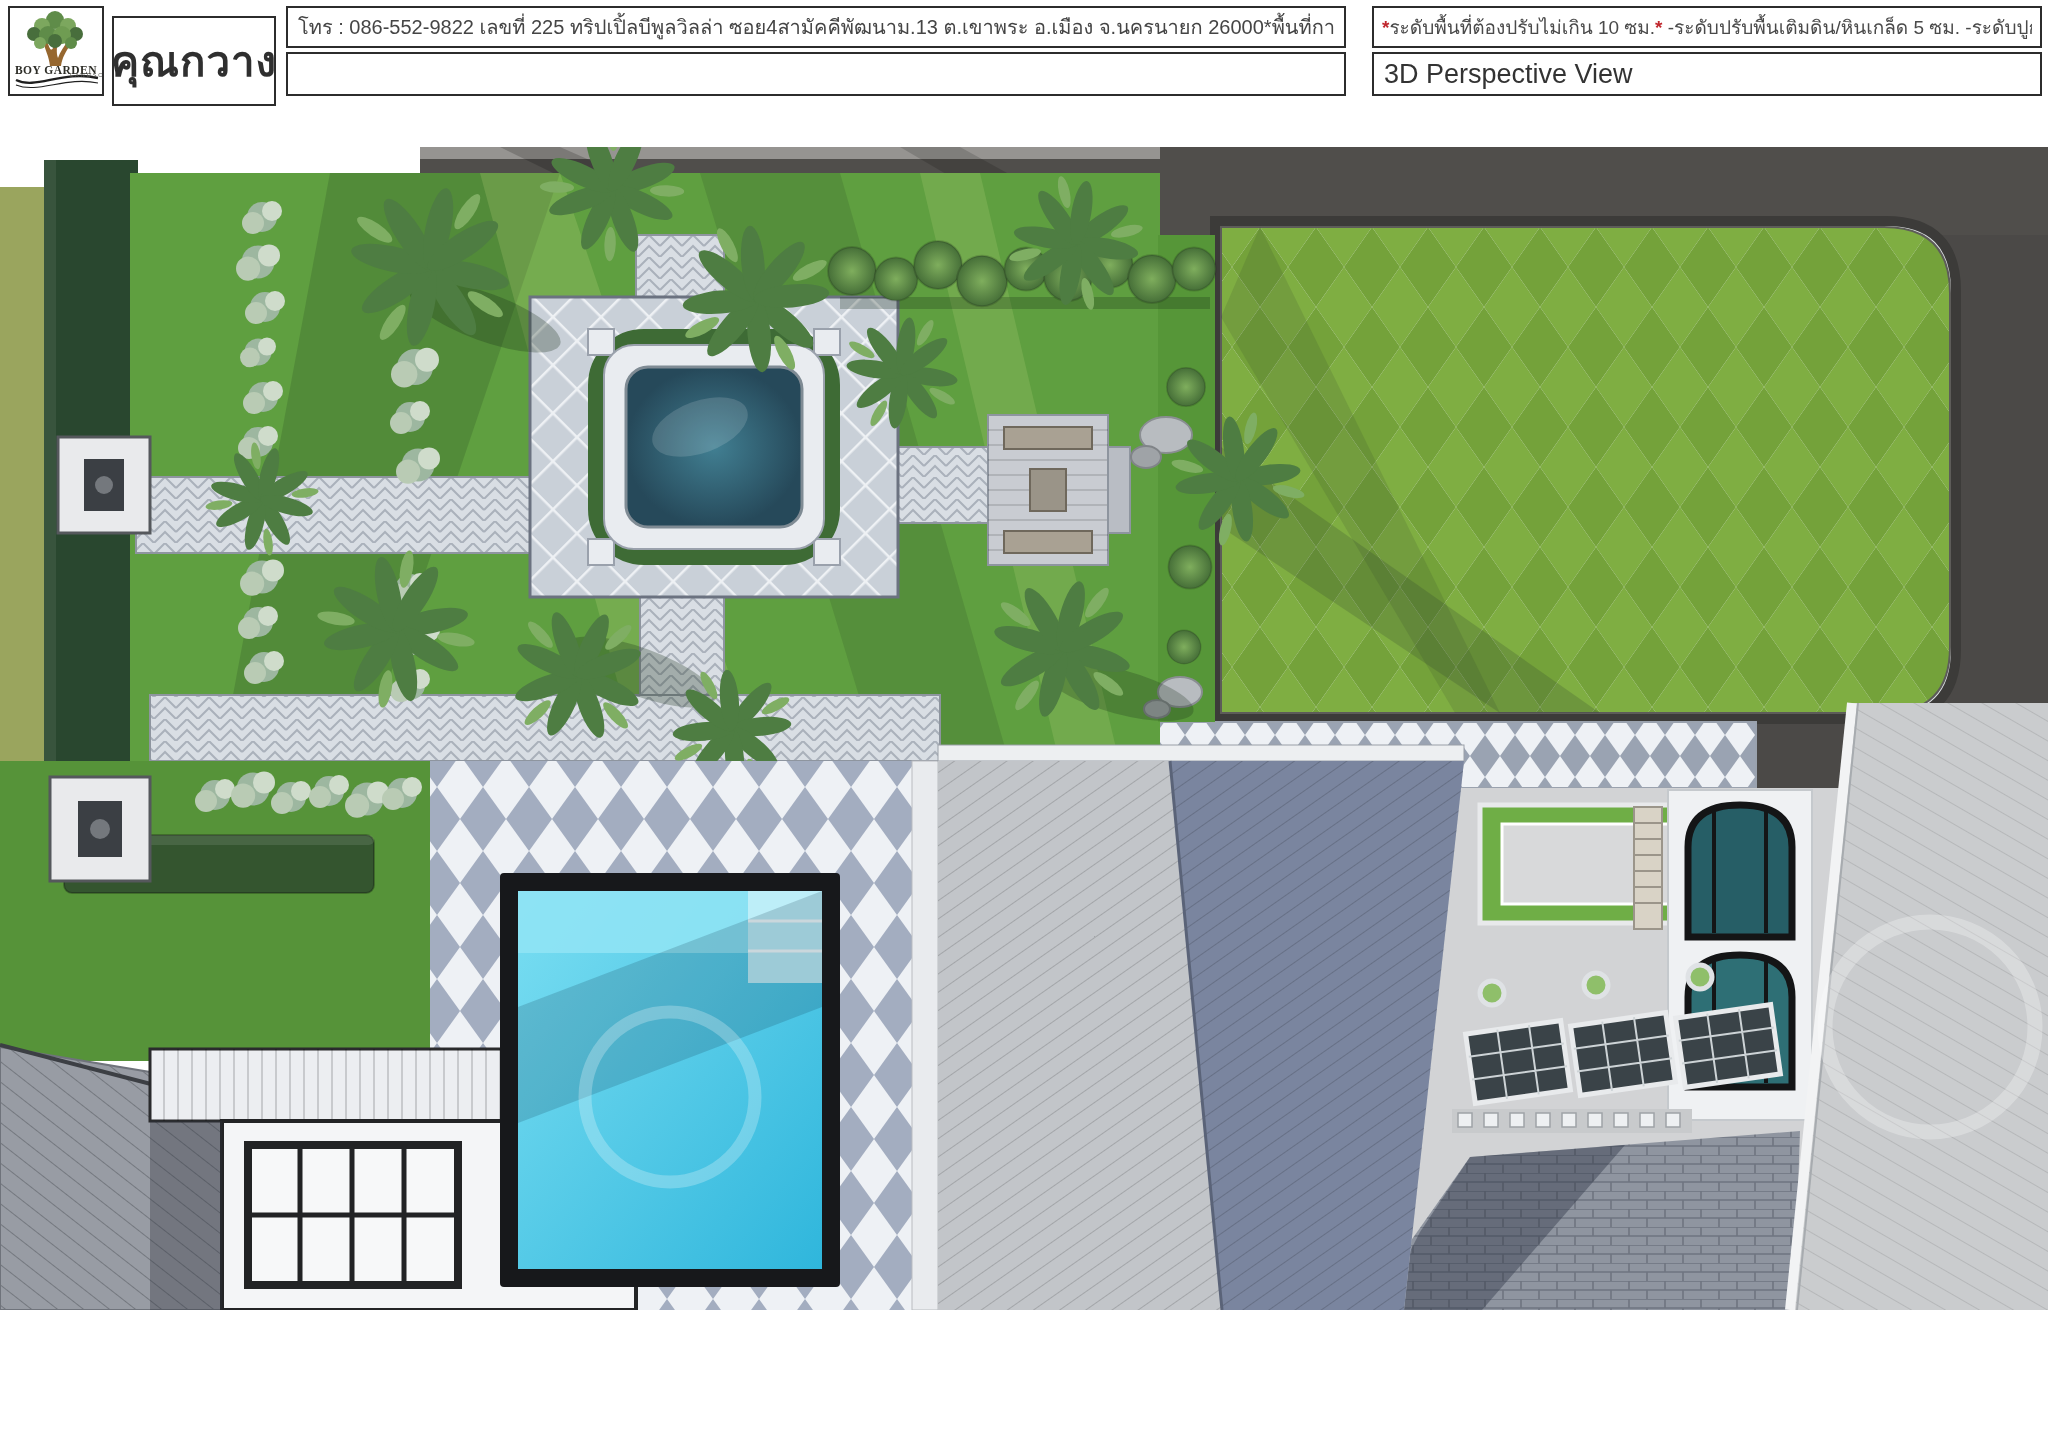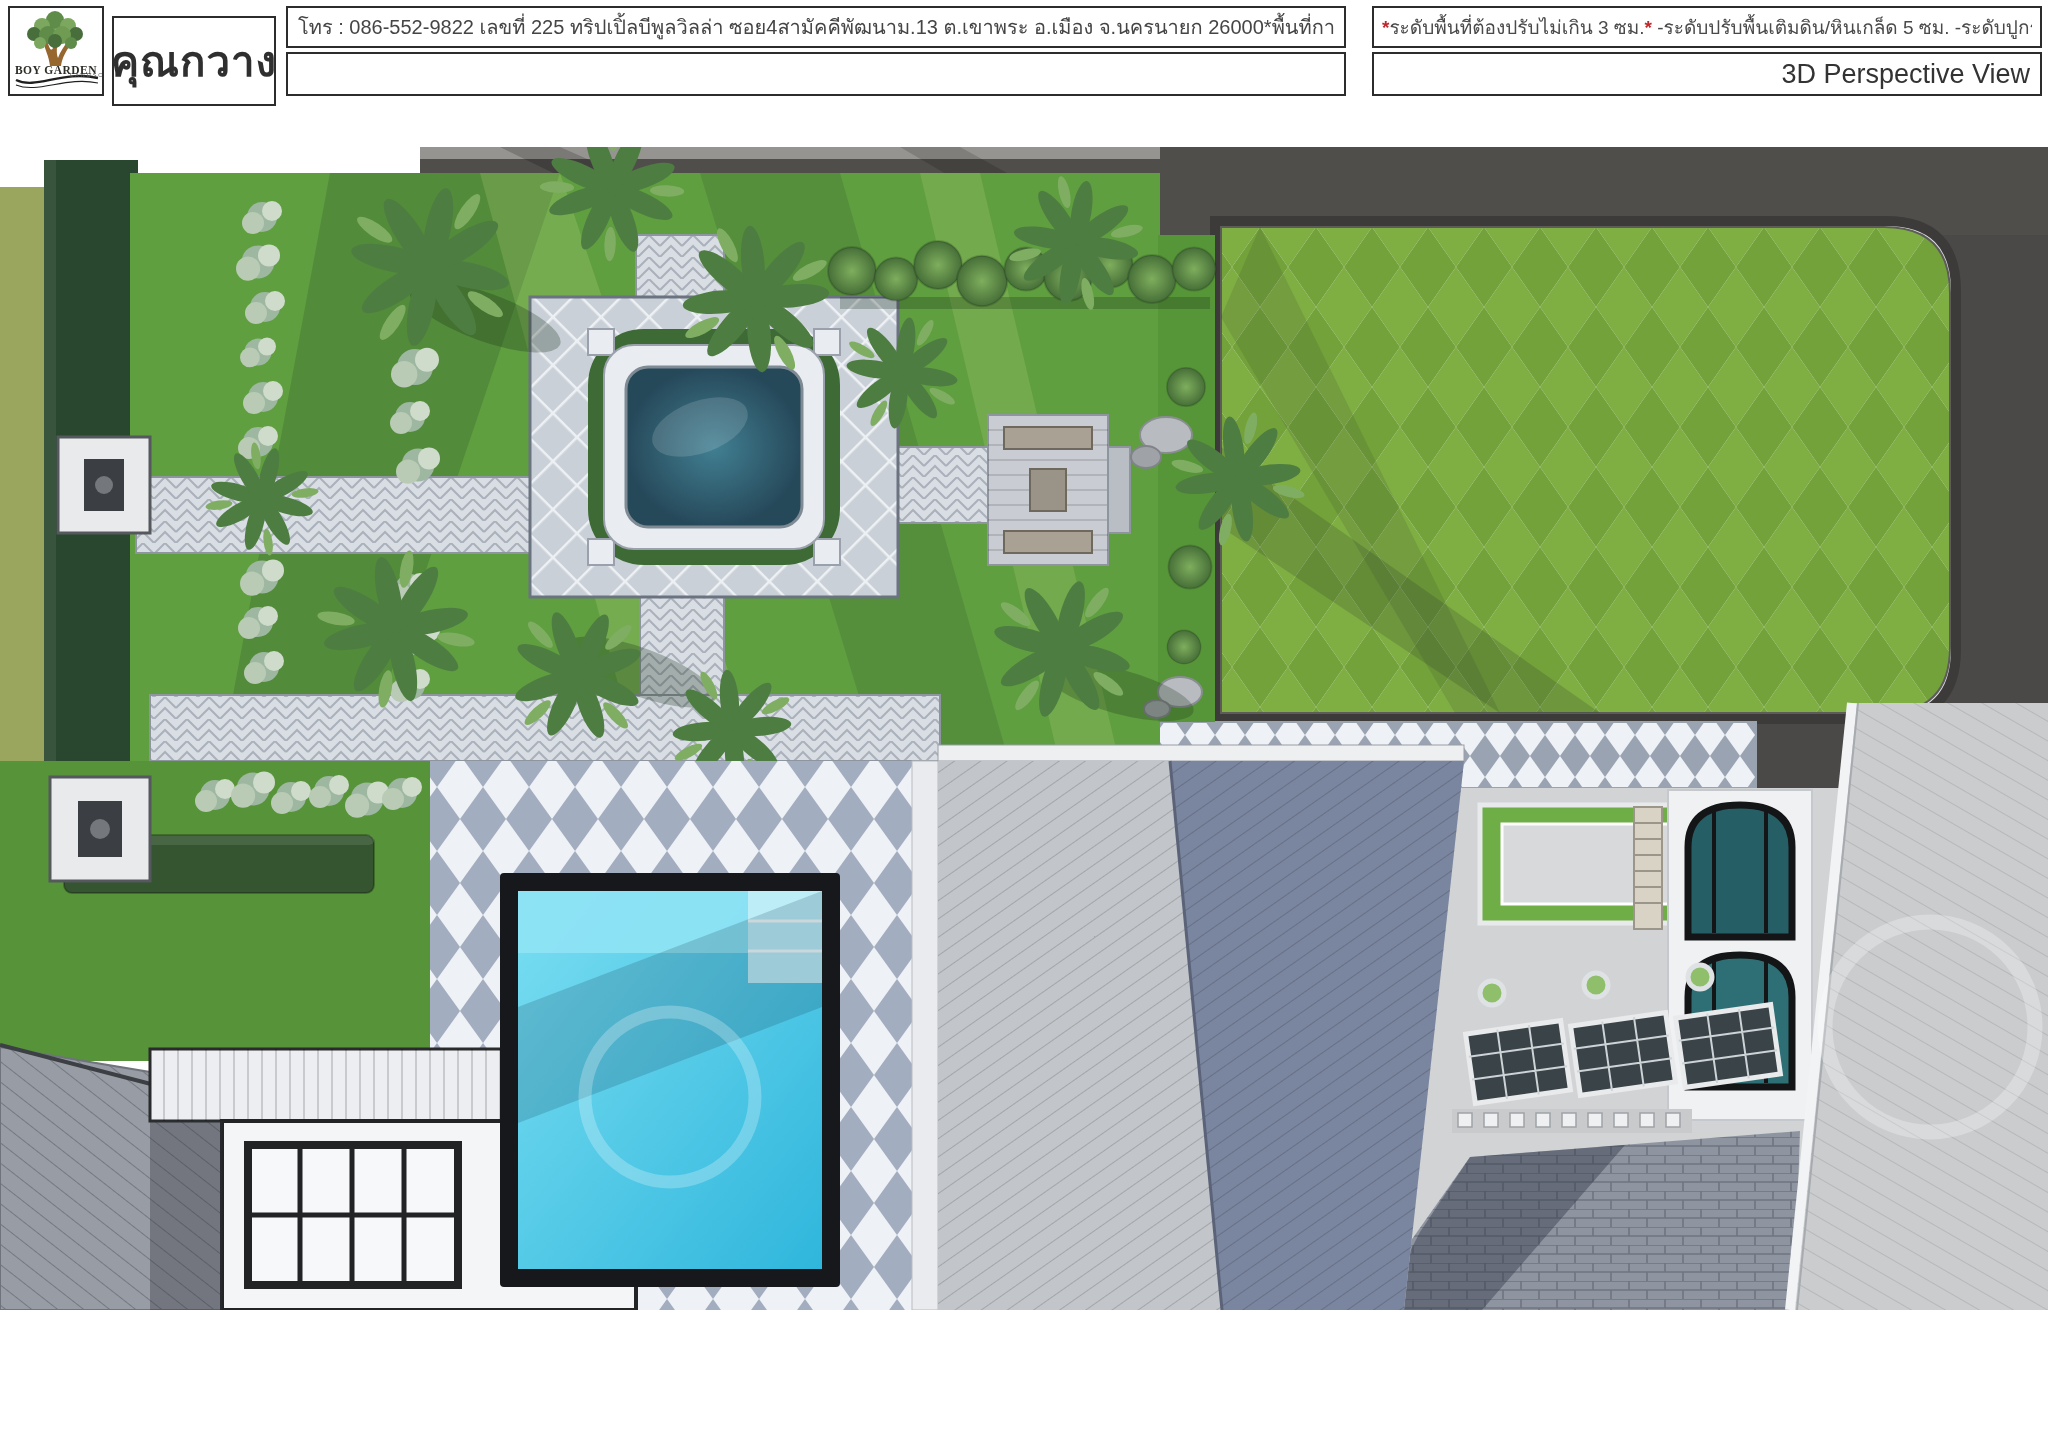--- a/index.html
+++ b/index.html
@@ -8,21 +8,21 @@
   .box{position:absolute;border:2px solid #2c2c2c;background:#fff;box-sizing:border-box;}
   .logo-box{left:8px;top:6px;width:96px;height:90px;}
   .client-box{left:112px;top:16px;width:164px;height:90px;display:flex;align-items:center;justify-content:center;}
   .client-name{font-size:42px;font-weight:600;color:#2f2f2f;letter-spacing:1px;white-space:nowrap;}
   .addr-box{left:286px;top:6px;width:1060px;height:42px;display:flex;align-items:center;padding:0 10px;}
   .addr-box2{left:286px;top:52px;width:1060px;height:44px;}
   .addr-text{font-size:20px;color:#454545;white-space:nowrap;overflow:hidden;}
   .notes-box{left:1372px;top:6px;width:670px;height:42px;display:flex;align-items:center;padding:0 8px;}
   .notes-text{font-size:19px;color:#4a4a4a;white-space:nowrap;overflow:hidden;}
   .red{color:#c0272d;font-weight:700;}
-  .view-box{left:1372px;top:52px;width:670px;height:44px;display:flex;align-items:center;padding:0 10px;justify-content:flex-end;}
+  .view-box{left:1372px;top:52px;width:670px;height:44px;display:flex;align-items:center;padding:0 10px;}
   .view-label{font-size:27px;color:#333333;}
   .render-wrap{position:absolute;left:0;top:147px;width:2048px;height:1163px;}
   svg{display:block;}
 </style>
 </head>
 <body>
 
 <div>
 
   <div class="box logo-box">
@@ -50,21 +50,21 @@
   <div class="box client-box">
     <span class="client-name">คุณกวาง</span>
   </div>
 
   <div class="box addr-box">
     <span class="addr-text">โทร : 086-552-9822 เลขที่ 225 ทริปเปิ้ลบีพูลวิลล่า ซอย4สามัคคีพัฒนาม.13 ต.เขาพระ อ.เมือง จ.นครนายก 26000*พื้นที่การออกแบบ จำนวน 1,530 ตร.ม.</span>
   </div>
   <div class="box addr-box2"></div>
 
   <div class="box notes-box">
-    <span class="notes-text"><span class="red">*</span><span>ระดับพื้นที่ต้องปรับไม่เกิน 3 ซม.</span><span class="red">*</span><span> -ระดับปรับพื้นเติมดิน/หินเกล็ด 5 ซม.</span><span> -ระดับปูกระเบื้อง 5 ซม.</span></span>
+    <span class="notes-text"><span class="red">*</span><span>ระดับพื้นที่ต้องปรับไม่เกิน 10 ซม.</span><span class="red">*</span><span> -ระดับปรับพื้นเติมดิน/หินเกล็ด 5 ซม.</span><span> -ระดับปูกระเบื้อง 5 ซม.</span></span>
   </div>
   <div class="box view-box">
     <span class="view-label">3D Perspective View</span>
   </div>
 </div>
 
 <div class="render-wrap">
 <svg width="2048" height="1163" viewBox="0 0 2048 1163">
   <defs>
     <pattern id="herr" width="22" height="22" patternUnits="userSpaceOnUse">

